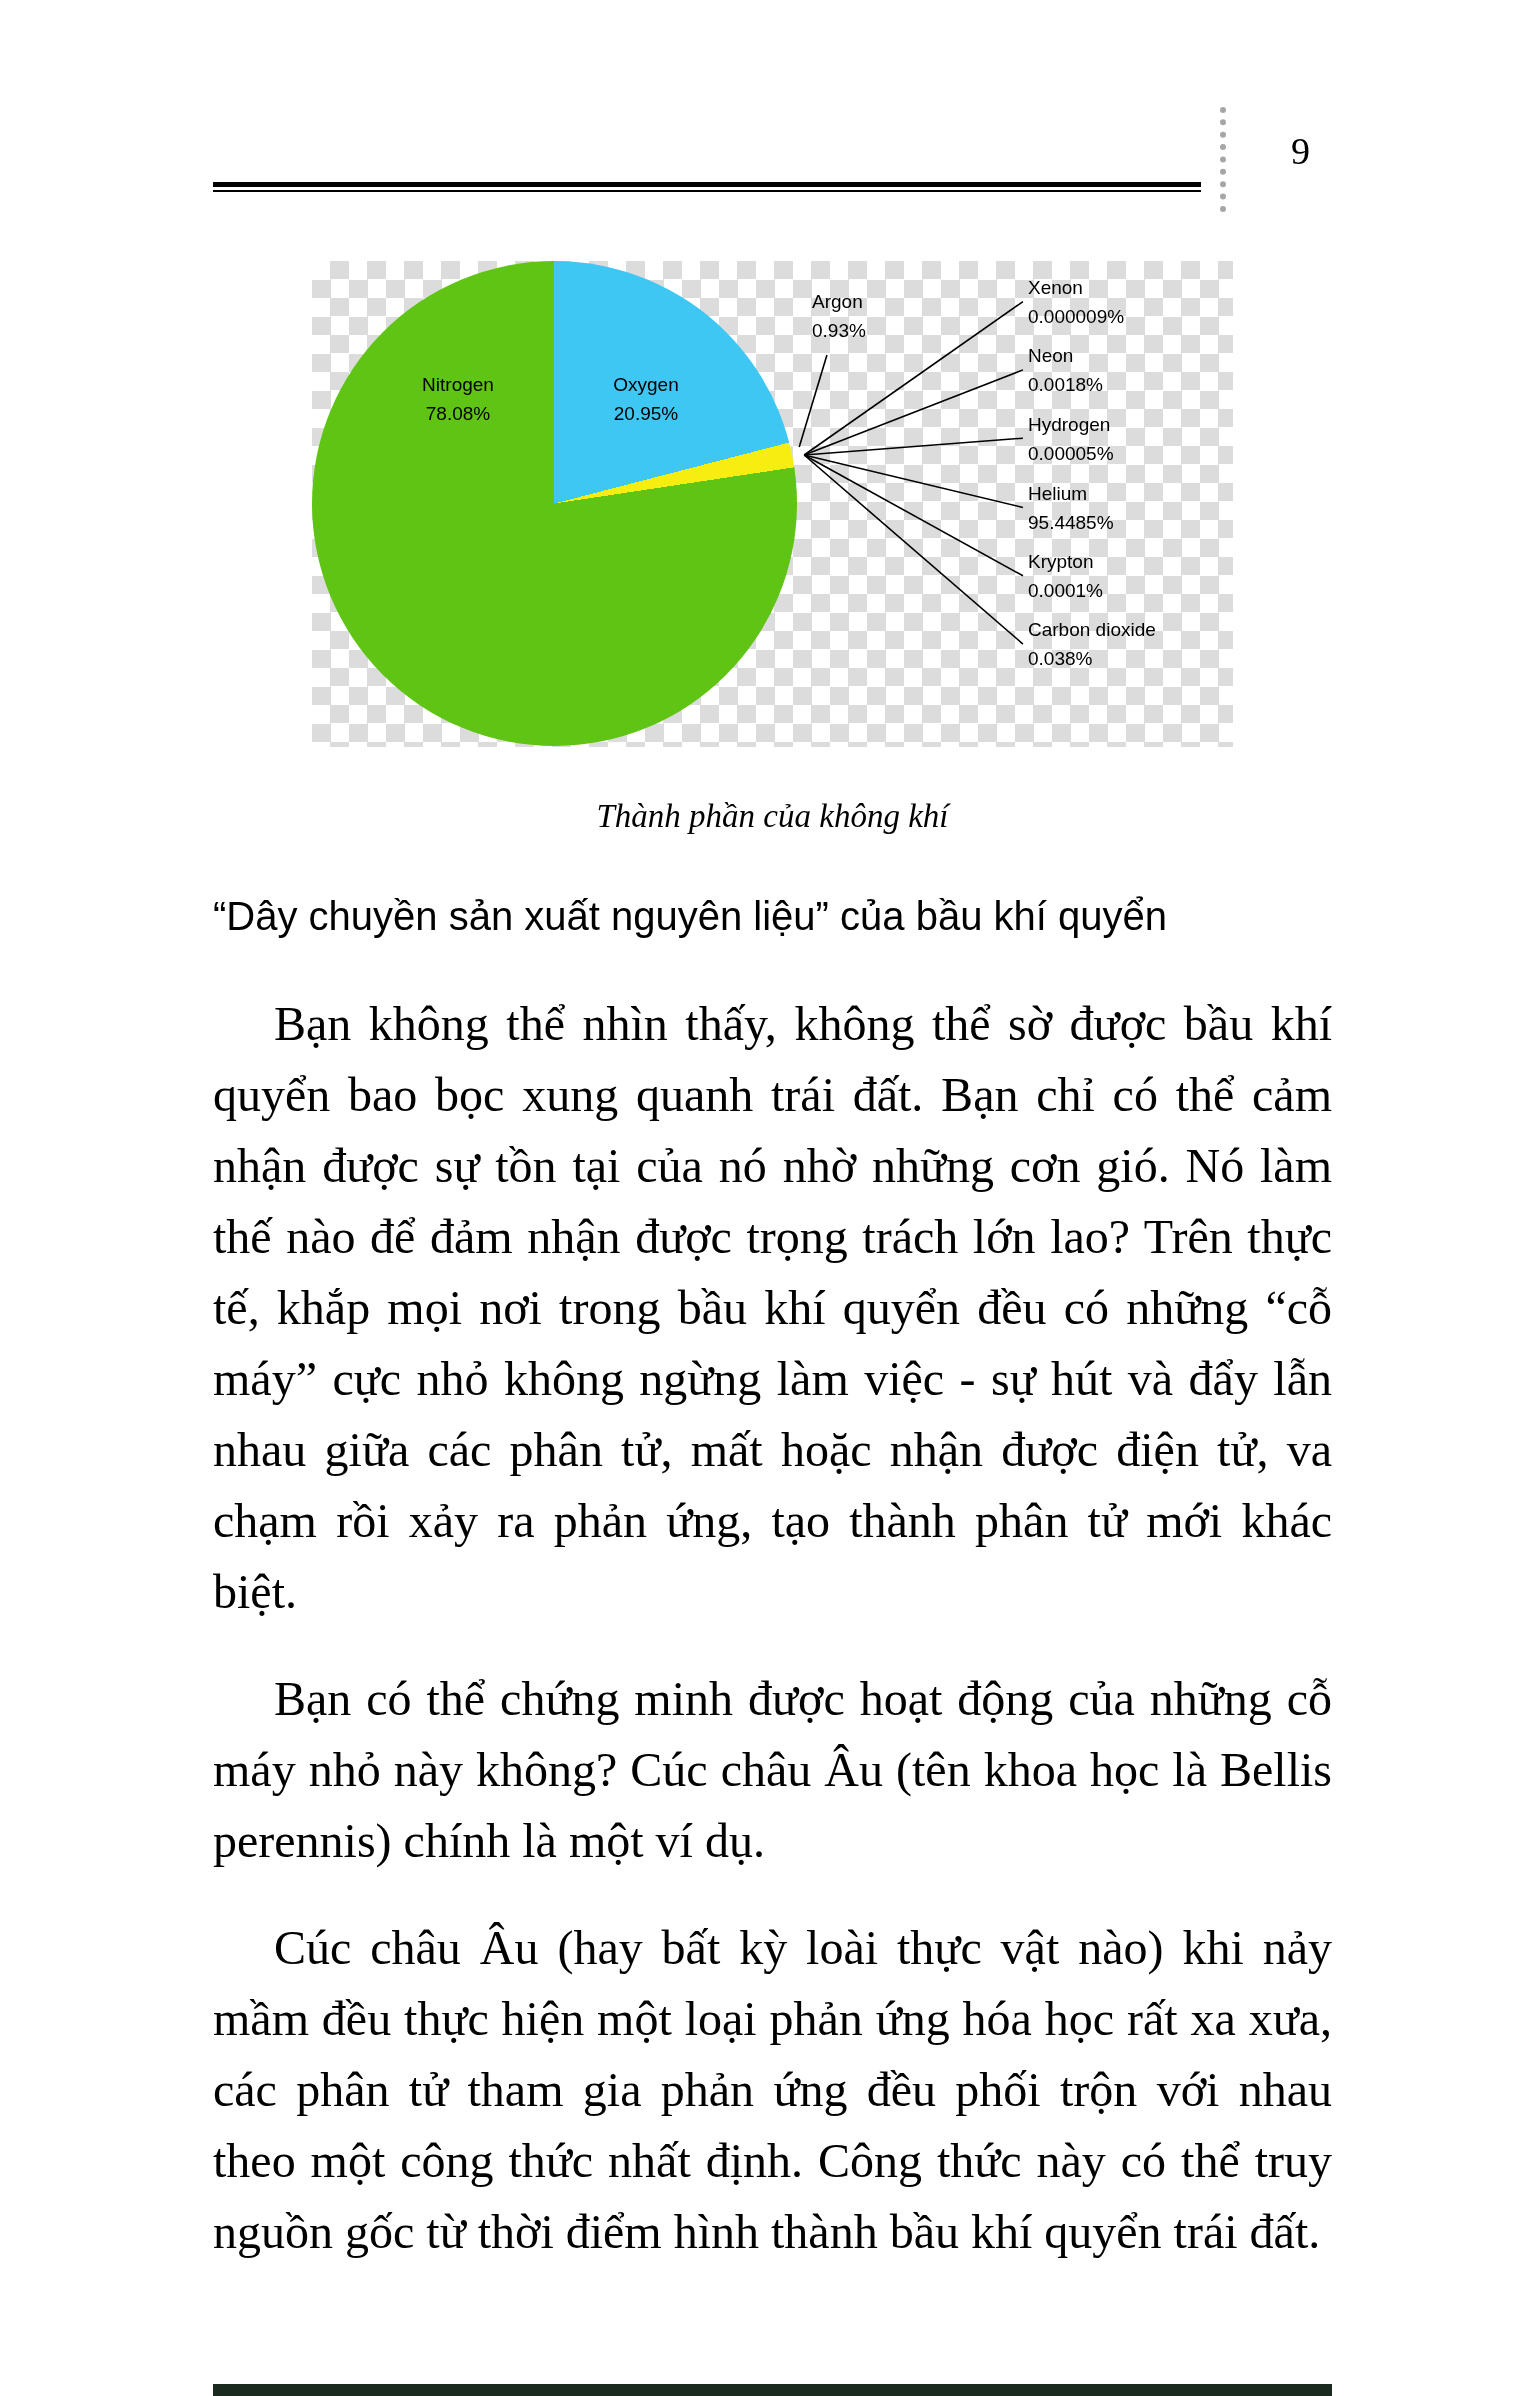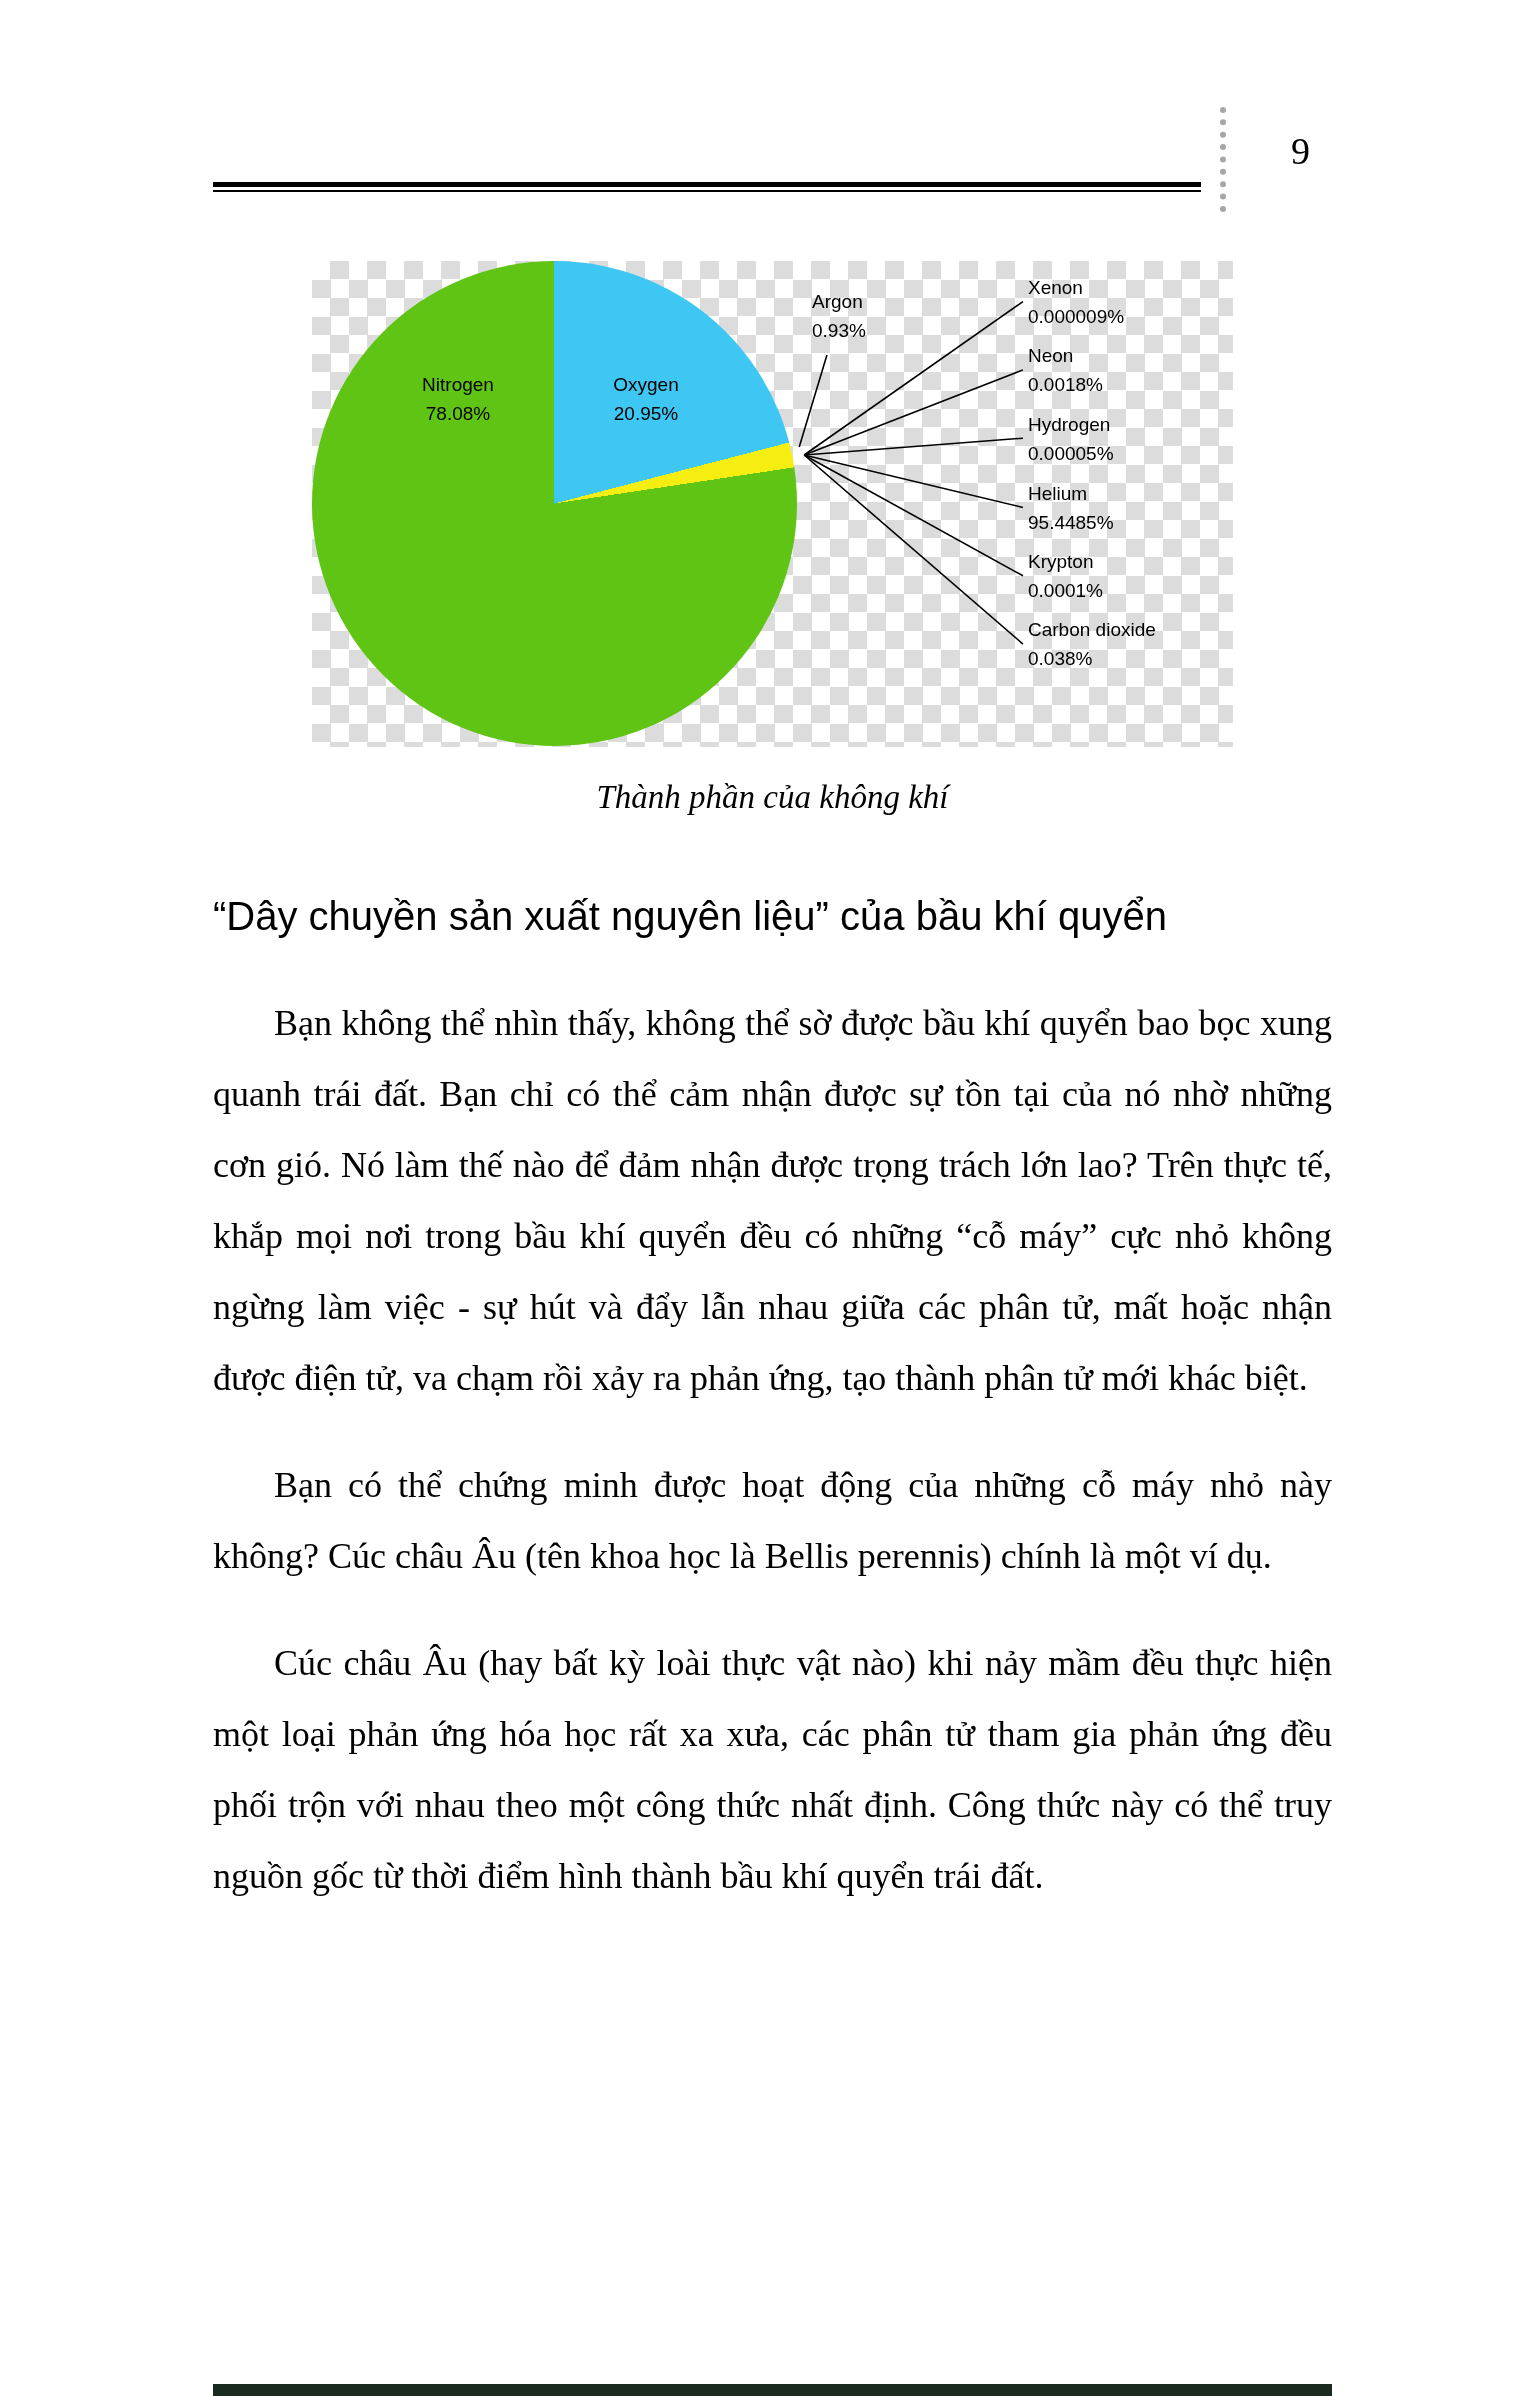--- a/index.html
+++ b/index.html
@@ -30,27 +30,27 @@
   .chart-label .ln{display:block;}
   .lbl-nitrogen{left:65px;top:109px;width:162px;text-align:center;}
   .lbl-oxygen{left:253px;top:109px;width:162px;text-align:center;}
   .lbl-argon{left:500px;top:26px;}
   .lbl-xenon{left:716px;top:12px;}
   .lbl-neon{left:716px;top:80px;}
   .lbl-hydrogen{left:716px;top:149px;}
   .lbl-helium{left:716px;top:218px;}
   .lbl-krypton{left:716px;top:286px;}
   .lbl-carbon{left:716px;top:354px;}
-  .figcaption{margin-top:32px;text-align:center;font-style:italic;font-size:33px;}
+  .figcaption{margin-top:51px;text-align:center;font-style:italic;font-size:33px;}
 
   
   .main{position:absolute;left:213px;top:891px;width:1119px;}
   .main h1{font-family:"Liberation Sans",sans-serif;font-size:40px;line-height:51px;
         margin:0 0 46px 0;font-weight:normal;}
-  .main p{font-size:36px;line-height:71px;margin:0 0 36px 0;
+  .main p{font-size:48px;line-height:71px;margin:0 0 36px 0;
         text-align:justify;text-indent:61px;}
 
   .page-bottom-band{position:absolute;left:213px;bottom:0;width:1119px;height:13px;
         background:#1a2a1f;}
 </style>
 </head>
 <body>
 
 <div class="page">
 

